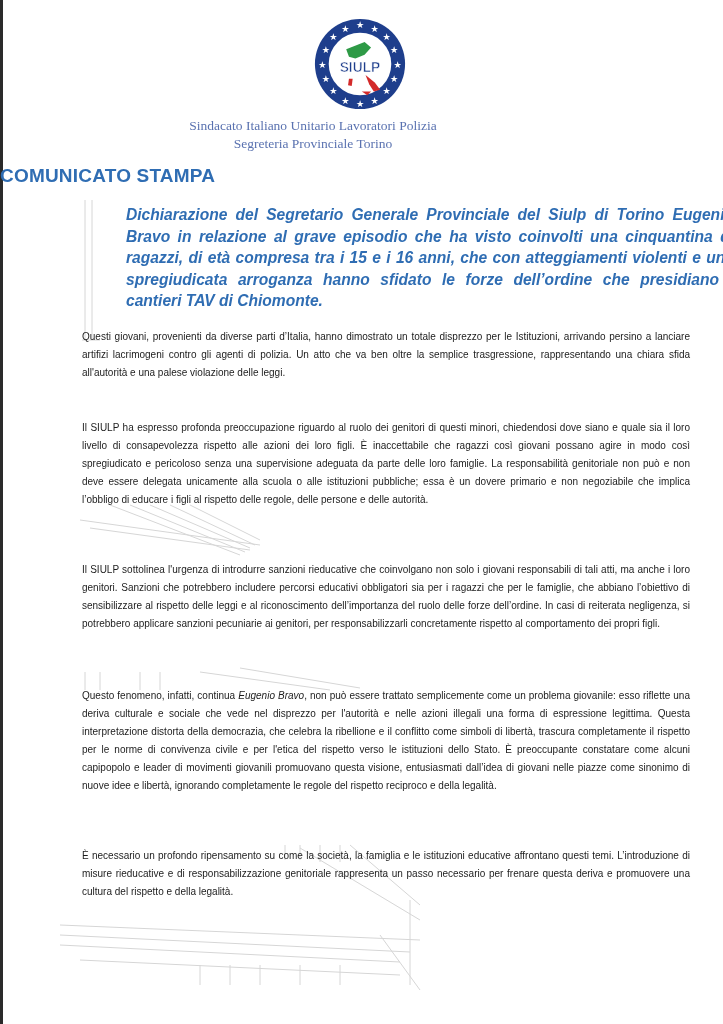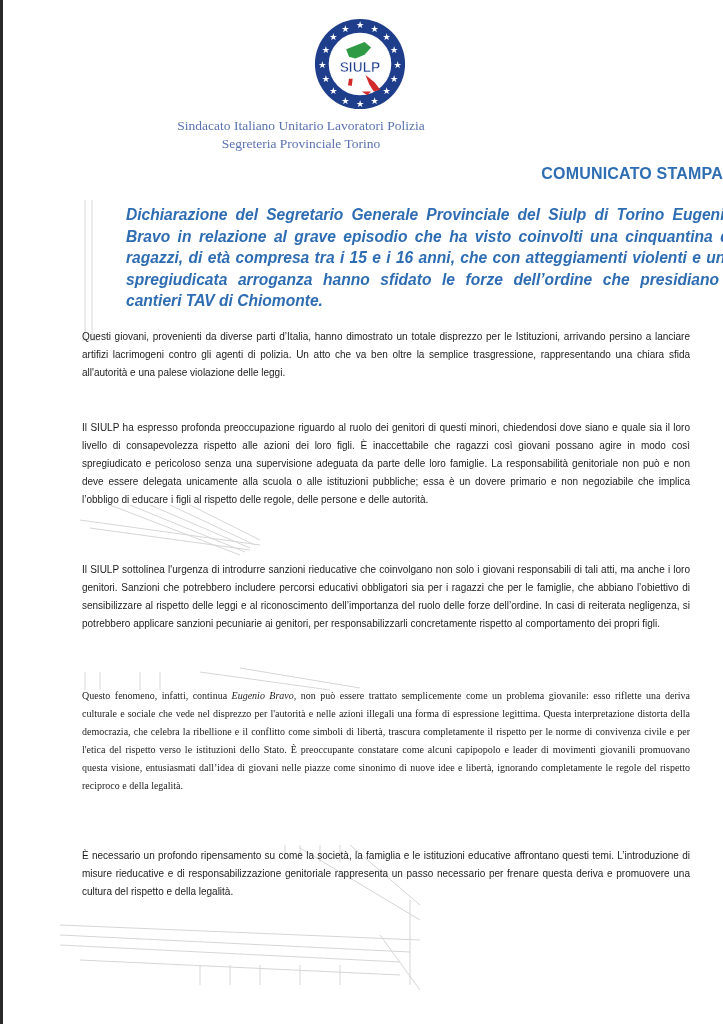--- a/index.html
+++ b/index.html
@@ -4,43 +4,43 @@
 <style>
   html, body { margin: 0; padding: 0; }
   body {
     width: 723px; height: 1024px; background: #ffffff; position: relative; overflow: hidden;
     font-family: "Liberation Sans", sans-serif; color: #1a1a1a;
   }
   .left-edge { position: absolute; left: 0; top: 0; width: 3px; height: 1024px; background: #2a2a2a; }
   .watermark { position: absolute; left: 0; top: 0; width: 723px; height: 1024px; pointer-events: none; }
   .logo { position: absolute; left: 314px; top: 18px; width: 92px; height: 92px; }
   .org-name {
-    position: absolute; left: 4px; width: 594px; text-align: center;
+    position: absolute; left: 16px; width: 594px; text-align: center;
     font-family: "Liberation Serif", serif; color: #5a72b0; font-size: 13.5px;
   }
   .org-line1 { top: 118px; }
   .org-line2 { top: 136px; text-align: center; }
   .title {
-    position: absolute; left: 0; width: 723px; top: 165px; text-align: right;
-    color: #2f6db3; font-weight: bold; font-size: 16px; letter-spacing: 0.2px;
+    position: absolute; left: 0; width: 723px; top: 165px; text-align: left;
+    color: #2f6db3; font-weight: bold; font-size: 19px; letter-spacing: 0.2px;
   }
   .subtitle {
     position: absolute; left: 82px; width: 608px; top: 204px;
     color: #2f6db3; font-weight: bold; font-style: italic; font-size: 15.6px; line-height: 21.5px;
     text-align: justify;
     margin-left: 44px;
   }
   .para {
     position: absolute; left: 82px; width: 608px;
     font-size: 10px; line-height: 18px; text-align: justify; color: #1c1c1c;
   }
   .p1 { top: 328px; }
   .p2 { top: 419px; }
   .p3 { top: 561px; }
-  .p4 { top: 687px; font-family: Liberation Serif, serif; }
+  .p4 { top: 687px; }
   .p5 { top: 847px; }
   .footer {
     position: absolute; left: 82px; top: 1040px; width: 620px; height: 20px;
     display: flex; align-items: center; font-size: 14px; color: #7d9cc6;
   }
   .footer .item { display: flex; align-items: center; margin-right: 6px; }
   .footer .ic { display: inline-block; width: 15px; height: 15px; margin-right: 3px; }
 </style>
 </head>
 <body>

